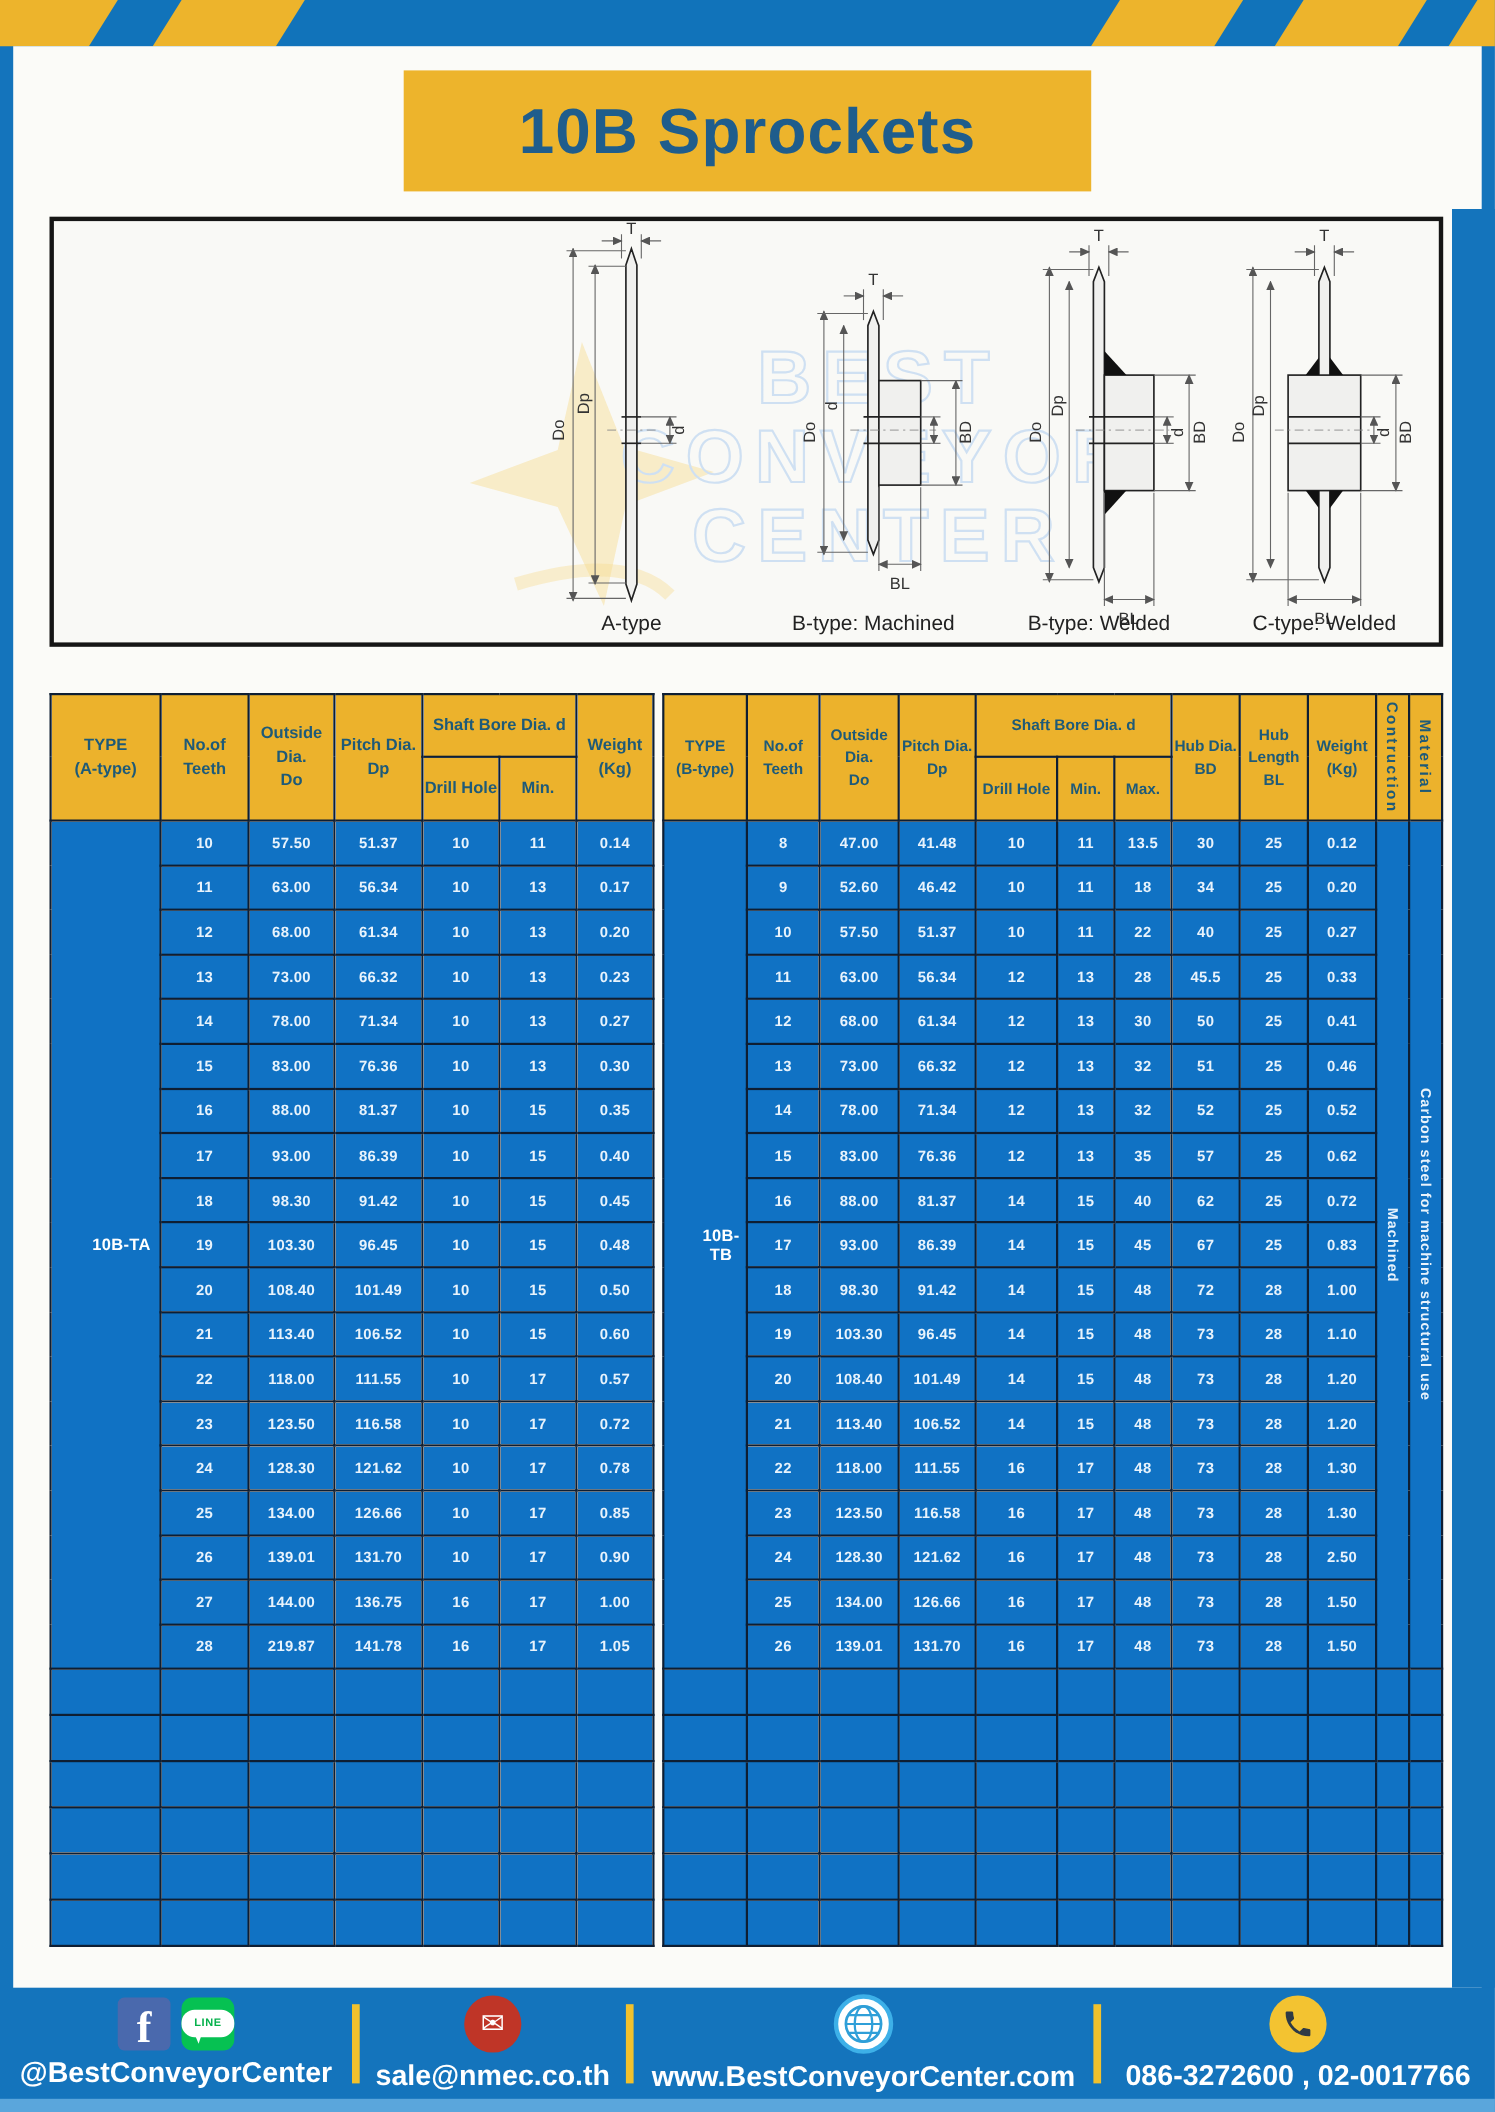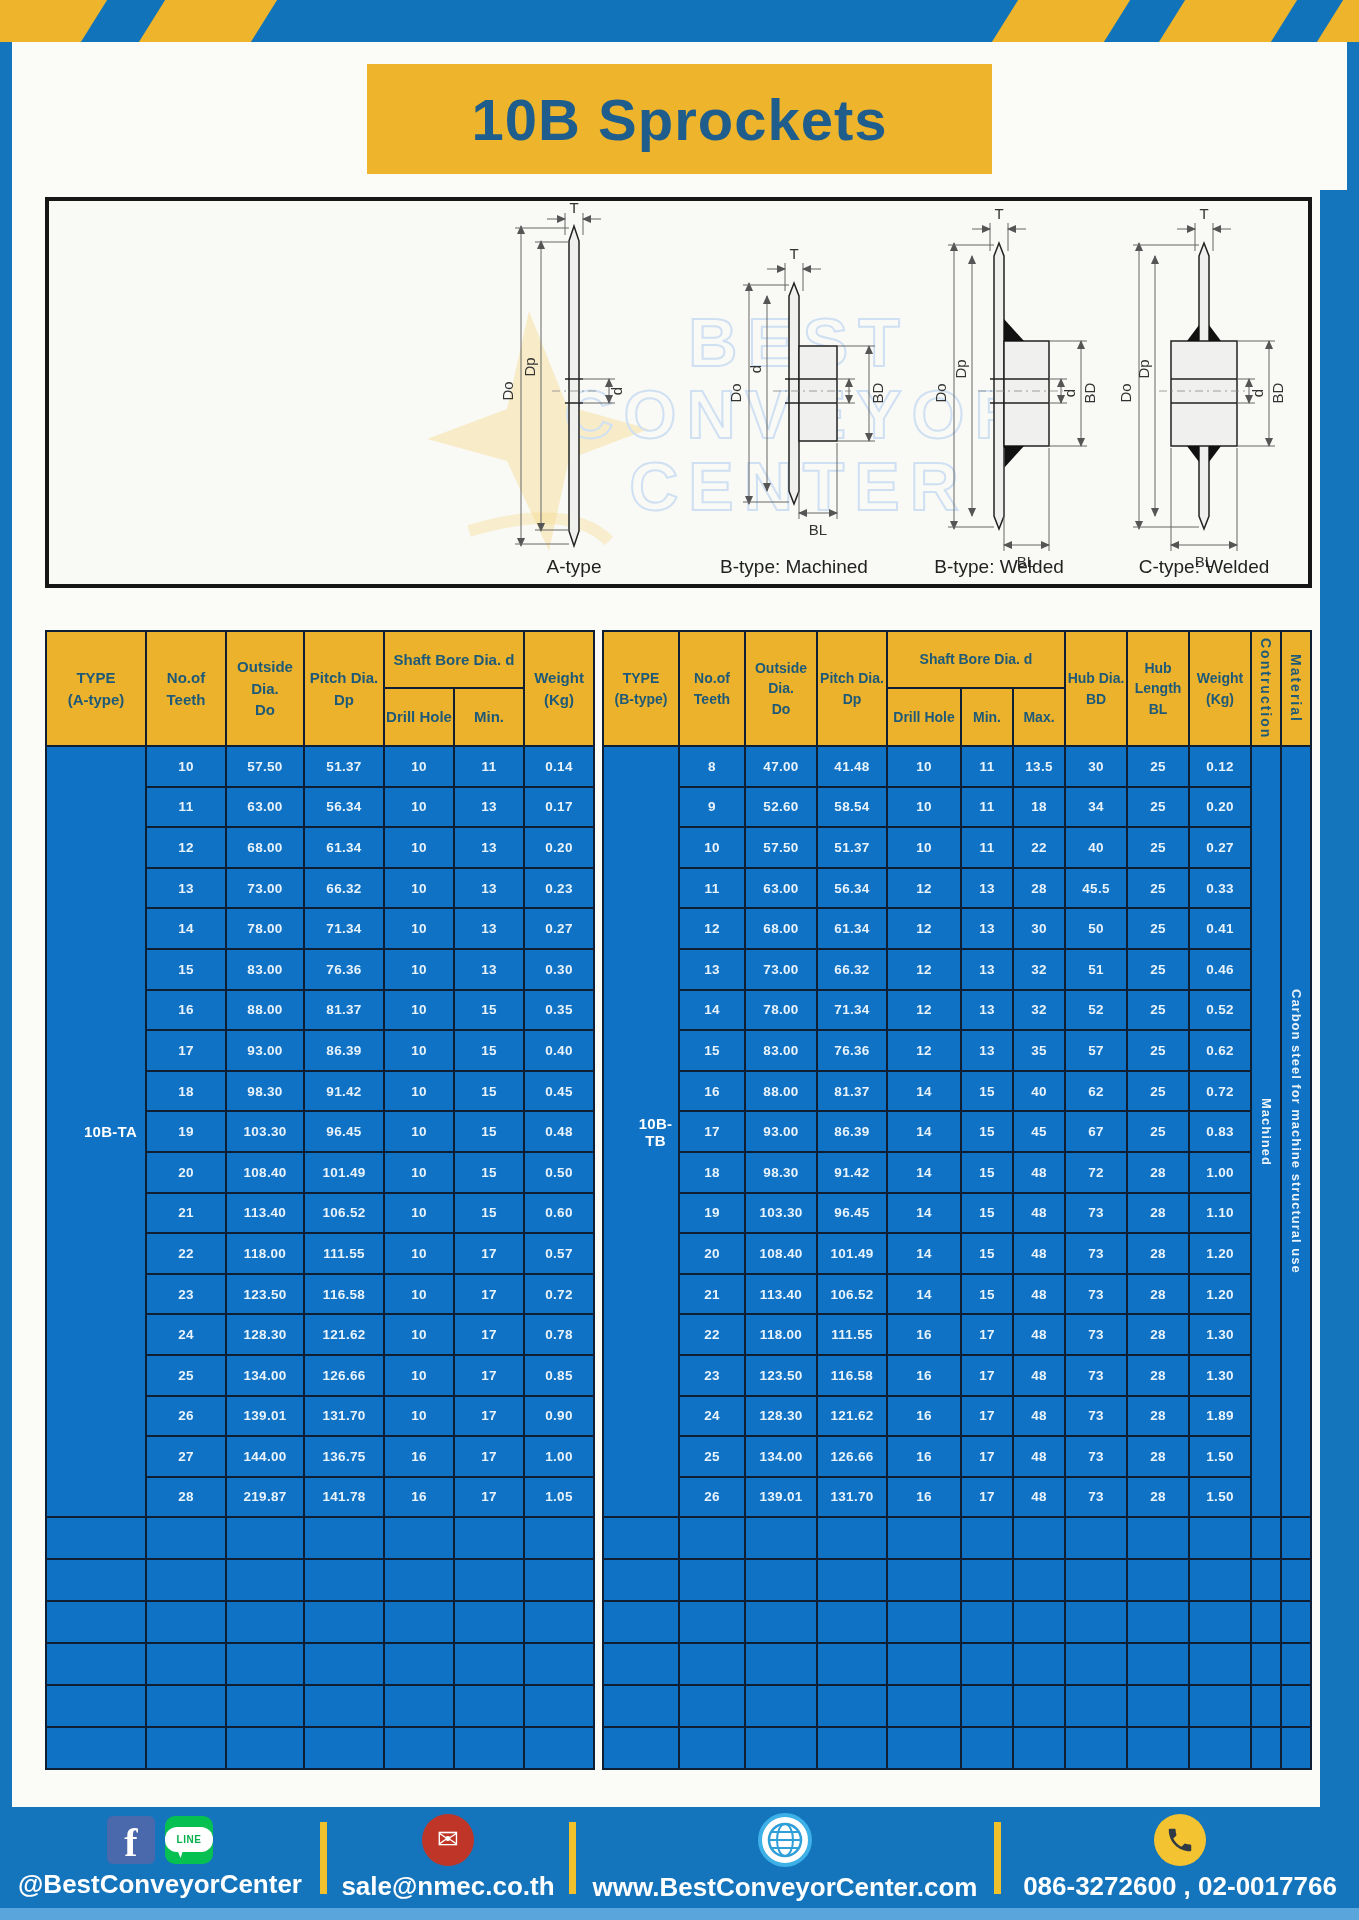--- a/index.html
+++ b/index.html
@@ -527,21 +527,21 @@
             <td>13.5</td>
             <td>30</td>
             <td>25</td>
             <td>0.12</td>
             <td rowspan="19" class="vcell">Machined</td>
             <td rowspan="19" class="vcell">Carbon steel  for machine structural use</td>
           </tr>
           <tr>
             <td>9</td>
             <td>52.60</td>
-            <td>58.54</td>
+            <td>46.42</td>
             <td>10</td>
             <td>11</td>
             <td>18</td>
             <td>34</td>
             <td>25</td>
             <td>0.20</td>
           </tr>
           <tr>
             <td>10</td>
             <td>57.50</td>
@@ -698,21 +698,21 @@
           </tr>
           <tr>
             <td>24</td>
             <td>128.30</td>
             <td>121.62</td>
             <td>16</td>
             <td>17</td>
             <td>48</td>
             <td>73</td>
             <td>28</td>
-            <td>1.89</td>
+            <td>2.50</td>
           </tr>
           <tr>
             <td>25</td>
             <td>134.00</td>
             <td>126.66</td>
             <td>16</td>
             <td>17</td>
             <td>48</td>
             <td>73</td>
             <td>28</td>

